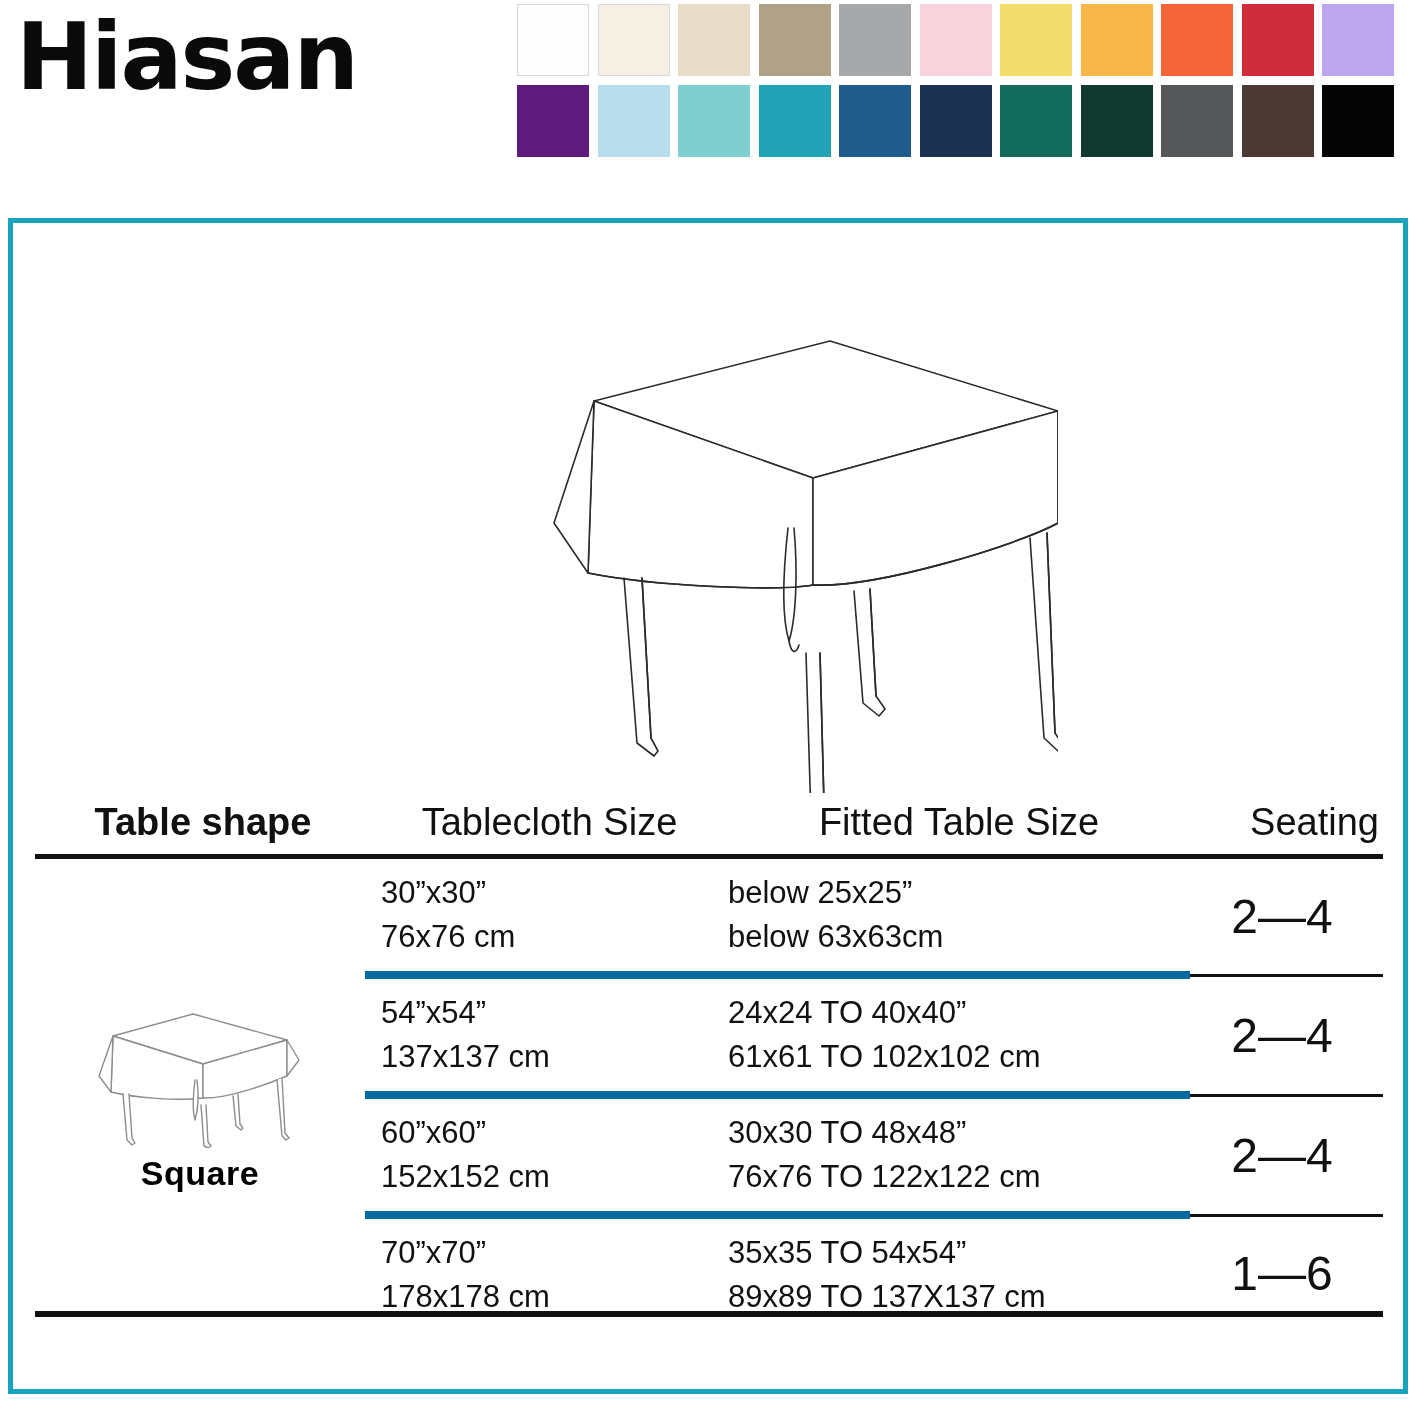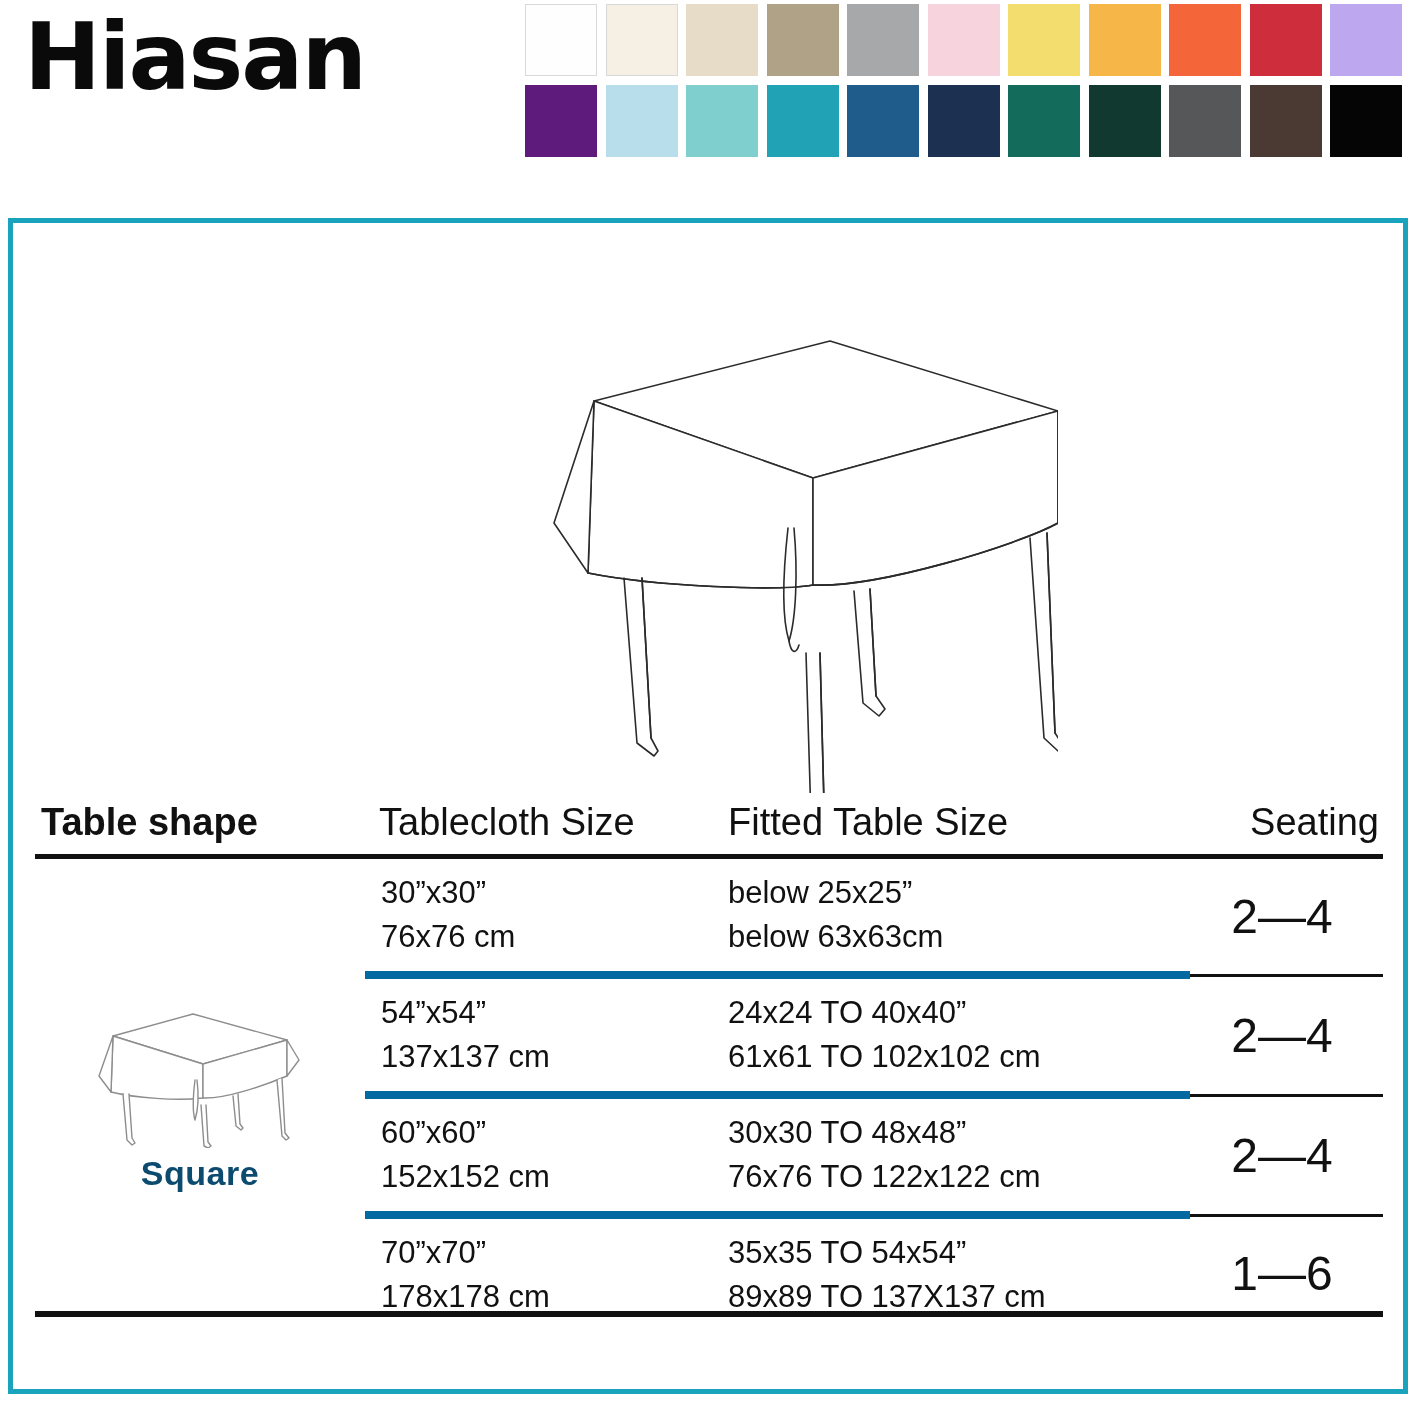--- a/index.html
+++ b/index.html
@@ -12,21 +12,21 @@
     height: 1402px;
     font-family: "Liberation Sans", sans-serif;
     color: #111111;
     overflow: hidden;
     position: relative;
   }
 
   
   #header {
     position: absolute;
-    left: 16px;
+    left: 8px;
     top: 0;
     width: 1246px;
     height: 200px;
   }
   #brand-logo {
     position: absolute;
     left: 8px;
     top: 12px;
     font-size: 92px;
     font-weight: 700;
@@ -95,21 +95,21 @@
   }
   table.size-table col.c-shape   { width: 330px; }
   table.size-table col.c-cloth   { width: 355px; }
   table.size-table col.c-fitted  { width: 470px; }
   table.size-table col.c-seat    { width: 193px; }
 
   th.head-cell {
     font-size: 38px;
     font-weight: 400;
     color: #111111;
-    text-align: left;
+    text-align: center;
     padding: 0 0 10px 0;
     vertical-align: bottom;
     font-family: "Liberation Sans", sans-serif;
   }
   th.head-cell.shape-head { padding-left: 6px; font-weight: 700; }
   th.head-cell.cloth-head { padding-left: 14px; }
   th.head-cell.fitted-head { padding-left: 8px; margin-left: 40px; }
   th.head-cell.seat-head { text-align: right; padding-right: 4px; }
 
   tr.header-row th { border-bottom: 5px solid #111111; }
@@ -119,21 +119,21 @@
     text-align: center;
     padding: 0;
   }
   .shape-illu {
     display: block;
     margin: 0 auto 6px auto;
   }
   .shape-label {
     font-size: 34px;
     font-weight: 700;
-    color: #0c4a6e;
+    color: #000000;
     letter-spacing: 0.5px;
   }
 
   td.cloth-cell, td.fitted-cell {
     vertical-align: middle;
     padding: 12px 0 12px 0;
     border-bottom: 8px solid #0369a1;
   }
   td.cloth-cell  { padding-left: 16px; }
   td.fitted-cell { padding-left: 8px; }

